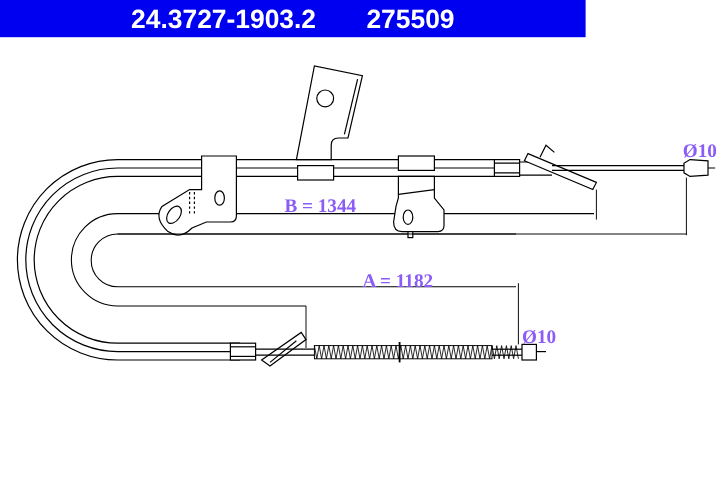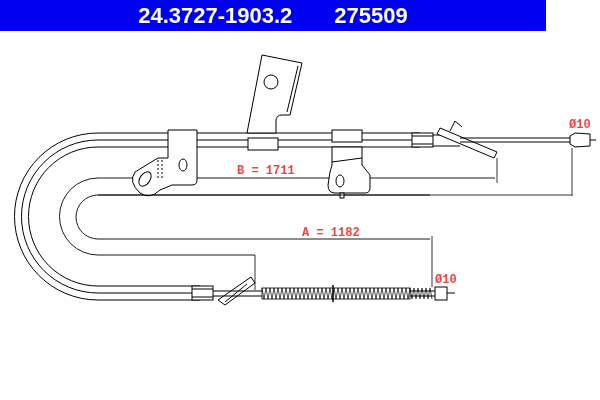--- a/index.html
+++ b/index.html
@@ -1,25 +1,25 @@
 <!DOCTYPE html>
 <html><head>
   <meta charset="utf-8">
   <style>
     html, body { margin: 0; padding: 0; background: #ffffff; }
     body { width: 600px; height: 400px; overflow: hidden; position: relative; font-family: "Liberation Sans", sans-serif; }
     .header {
-      position: absolute; left: 0; top: 0; width: 546px; height: 31px;
+      position: absolute; left: 0; top: 0; width: 488px; height: 31px;
       background: #0000f0; color: #ffffff;
       display: flex; align-items: center; justify-content: center;
       font-weight: bold; font-size: 22px; letter-spacing: 0px;
     }
     .header .pn { margin-right: 42px; }
     svg.diagram { position: absolute; left: 0; top: 31px; }
-    .lbl { position: absolute; font-weight: bold; font-size: 12px; color: #ef4444; font-family: Liberation Mono, monospace; }
+    .lbl { position: absolute; font-weight: bold; font-size: 16px; color: #8b5cf6; font-family: Liberation Serif, serif; }
   </style>
 </head>
 <body>
 
 <div class="header">
   <span class="pn">24.3727-1903.2</span>
   <span>275509</span>
 </div>
 
 <svg class="diagram" width="600" height="369" viewBox="0 31 600 369" xmlns="http://www.w3.org/2000/svg" fill="none" stroke="#000" stroke-width="1">
@@ -94,16 +94,16 @@
 
   <g stroke-width="0.8">
     <line x1="497" y1="158" x2="497" y2="183"></line>
     <line x1="572" y1="148" x2="572" y2="196"></line>
     <line x1="255" y1="255" x2="255" y2="290"></line>
     <line x1="432" y1="236" x2="432" y2="287"></line>
     <line x1="98" y1="195" x2="572" y2="195"></line>
   </g>
 </svg>
 
-<div class="lbl" style="left:237px;top:164px;">B = 1711</div>
+<div class="lbl" style="left:237px;top:164px;">B = 1344</div>
 <div class="lbl" style="left:302px;top:226px;">A = 1182</div>
 <div class="lbl" style="left:569px;top:118px;">Ø10</div>
 <div class="lbl" style="left:435px;top:273px;">Ø10</div>
 
 </body></html>

